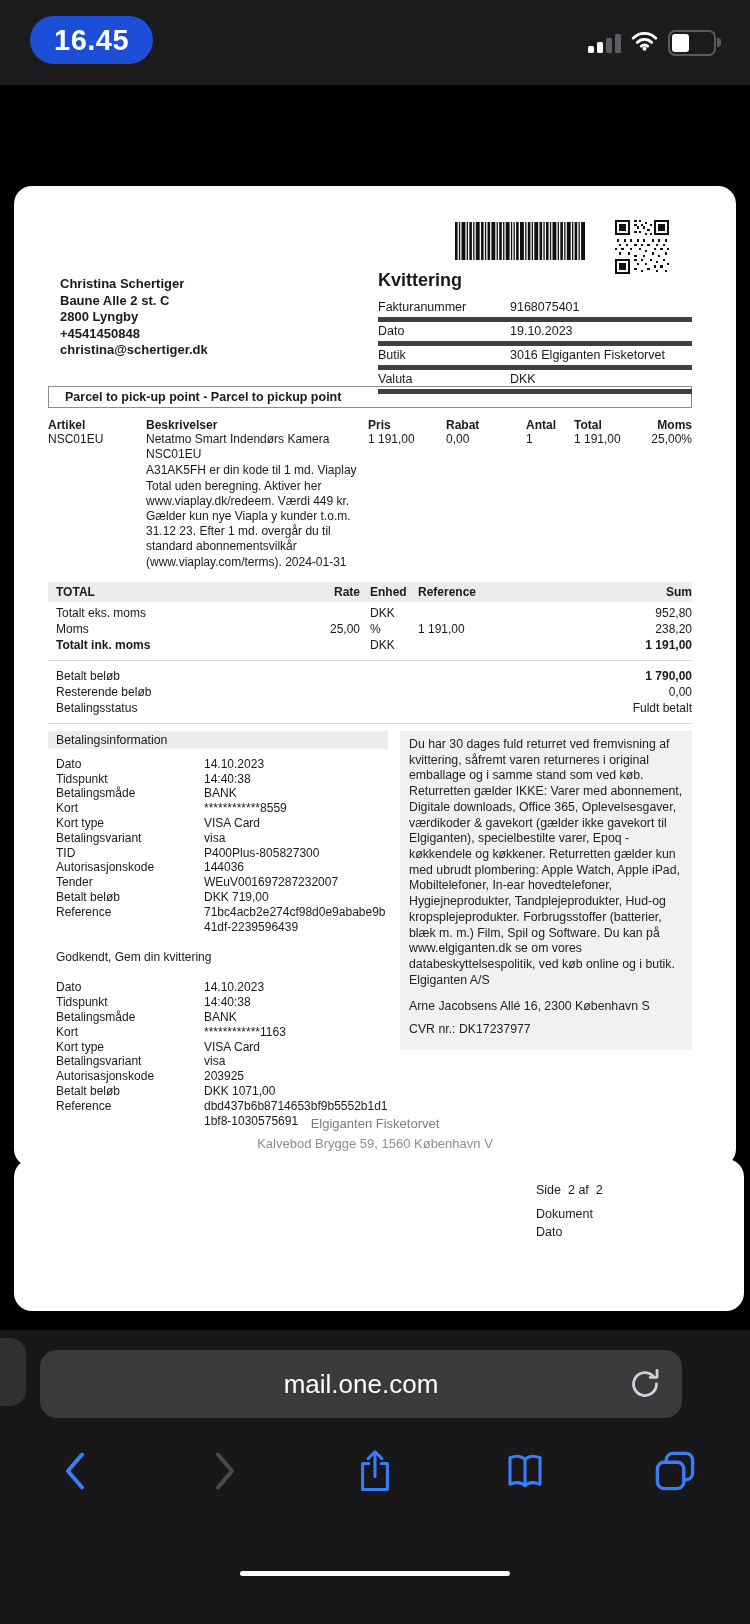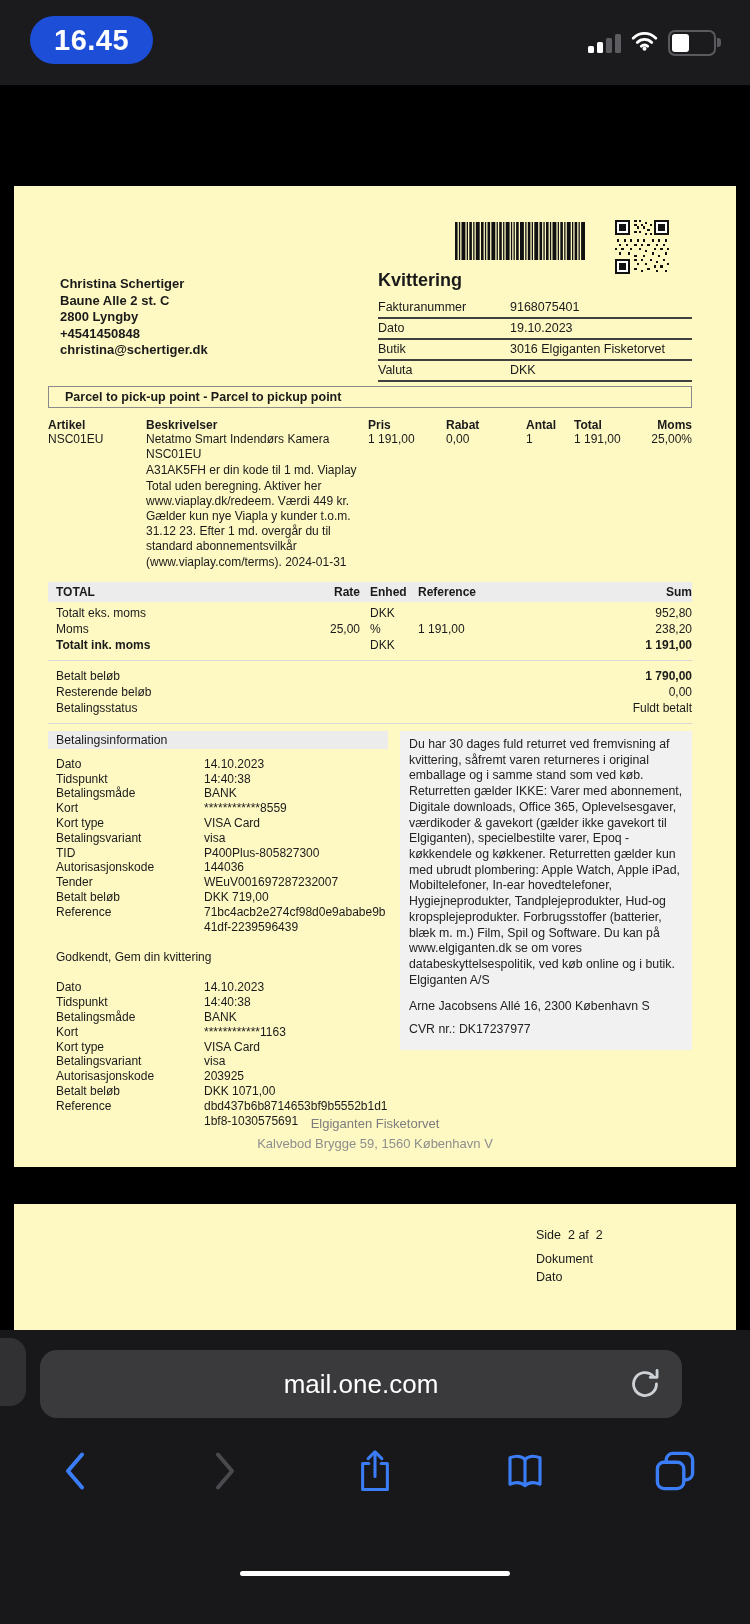--- a/index.html
+++ b/index.html
@@ -13,29 +13,29 @@
   .status-icons{position:absolute;right:34px;top:30px;display:flex;align-items:center;gap:10px;}
   .sig{display:flex;align-items:flex-end;gap:3px;height:19px;}
   .sig i{display:block;width:6px;border-radius:1.5px;background:#5c5c61;}
   .sig i.on{background:#fff;}
   .sig .b1{height:7px;}.sig .b2{height:11px;}.sig .b3{height:15px;}.sig .b4{height:19px;}
   .bat{position:relative;width:44px;height:22px;border:2px solid #5a5a5e;border-radius:7px;}
   .bat .fill{position:absolute;left:2px;top:2px;bottom:2px;width:17px;background:#fff;border-radius:3px;}
   .bat:after{content:"";position:absolute;right:-7px;top:6px;width:4px;height:9px;background:#5a5a5e;
              border-radius:0 3px 3px 0;}
   
-  .page{position:absolute;left:14px;width:722px;background:#fef9c3;color:#1a1a1a;}
+  .page{position:absolute;left:14px;width:722px;background:#ffffff;color:#1a1a1a;border-radius:18px;}
   .doc{top:186px;height:981px;overflow:hidden;padding:0 44px 0 34px;box-sizing:border-box;}
   .doc-header{position:relative;height:194px;}
   .barcode{position:absolute;left:407px;top:36px;}
   .qr{position:absolute;left:567px;top:34px;}
   .customer{position:absolute;left:12px;top:90px;font-size:13px;font-weight:700;line-height:16.5px;}
   .kvit{position:absolute;left:330px;top:84px;width:314px;}
   .kvit-title{font-size:18px;font-weight:700;margin-bottom:7px;}
-  .meta-row{display:flex;font-size:12.5px;line-height:17px;border-bottom:2px solid #404040;padding:1px 0;}
+  .meta-row{display:flex;font-size:12.5px;line-height:17px;border-bottom:5px solid #404040;padding:1px 0;}
   .meta-row .mk{width:132px;flex:none;}
   .meta-row .mv{flex:1;}
   .parcel{border:1px solid #8a8a8a;font-weight:700;font-size:12.5px;padding:3px 16px;margin-top:6px;}
   
   .items{margin-top:10px;}
   .ih{display:flex;font-weight:700;font-size:12px;margin-bottom:0;}
   .irow{display:flex;font-size:12px;line-height:15.2px;align-items:flex-start;}
   .ca{width:98px;flex:none;}
   .cb{width:222px;flex:none;padding-right:10px;box-sizing:border-box;}
   .cp{width:78px;flex:none;}
@@ -67,21 +67,21 @@
   .kv .v{flex:1;word-break:break-all;}
   .approved{font-size:12px;padding-left:8px;margin:16px 0 16px 0;}
   .policy{width:292px;flex:none;background:#f1f1f1;padding:6px 9px 12px 9px;box-sizing:border-box;
           font-size:12.3px;line-height:1.28;color:#222;align-self:flex-start;}
   .policy .co{margin-top:0;}
   .policy .ad{margin-top:10px;}
   .policy .cv{margin-top:8px;}
   .doc-footer{position:absolute;left:0;right:0;bottom:16px;text-align:center;font-size:13px;color:#7d7d7d;}
   .doc-footer .f2{margin-top:5px;color:#8e8e8e;}
   
-  .page2{top:1204px;height:152px;}
+  .page2{top:1159px;height:152px;padding-left:8px;}
   .p2-side{position:absolute;left:522px;top:24px;font-size:12.5px;}
   .p2-dok{position:absolute;left:522px;top:48px;font-size:12.5px;}
   .p2-dato{position:absolute;left:522px;top:66px;font-size:12.5px;}
   
   .chrome{position:absolute;left:0;top:1330px;width:750px;height:294px;background:#18181a;}
   .tab-stub{position:absolute;left:0;top:8px;width:26px;height:68px;background:#313133;
             border-radius:0 16px 16px 0;}
   .urlbar{position:absolute;left:40px;top:20px;width:642px;height:68px;background:#3a3a3c;
           border-radius:17px;display:flex;align-items:center;justify-content:center;}
   .url{color:#fff;font-size:26px;}

